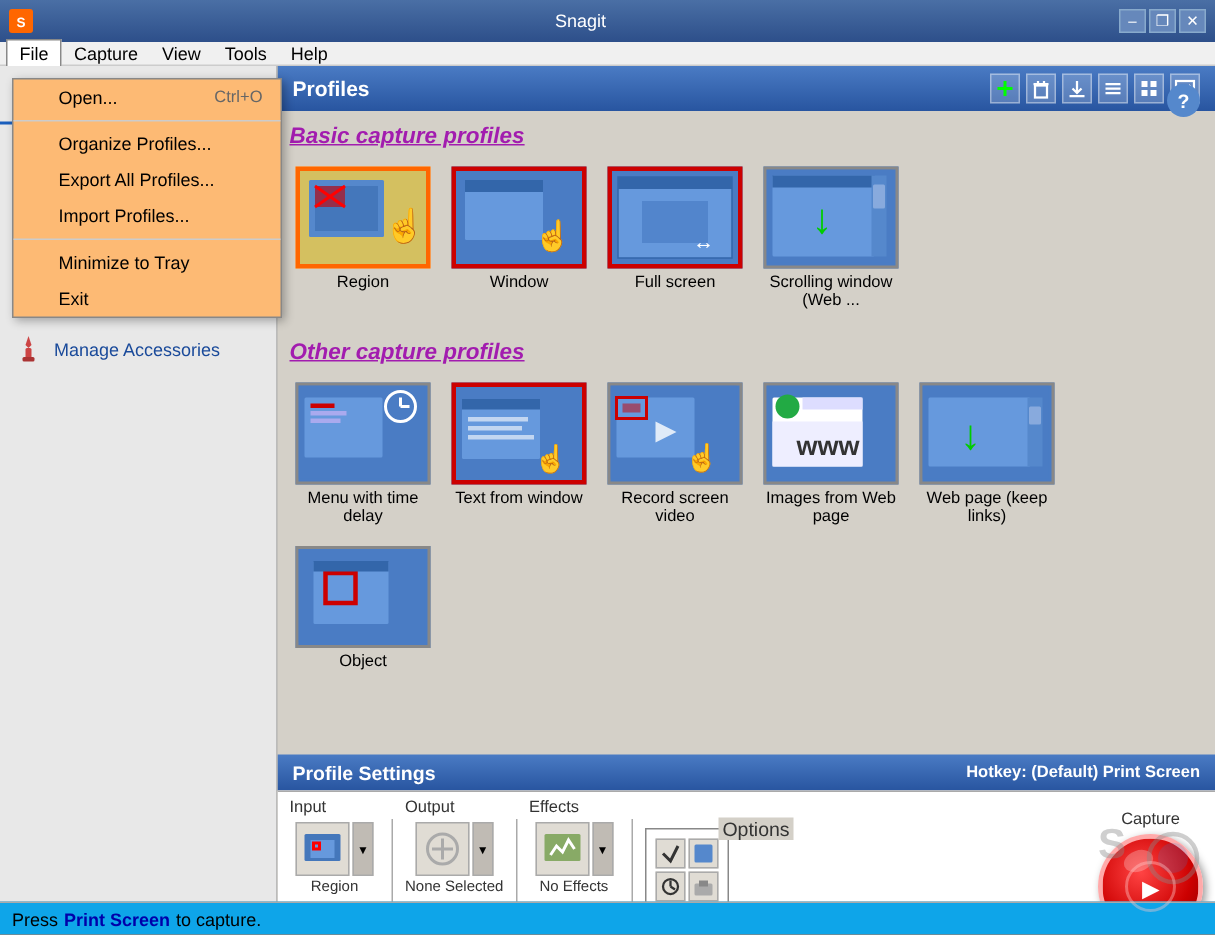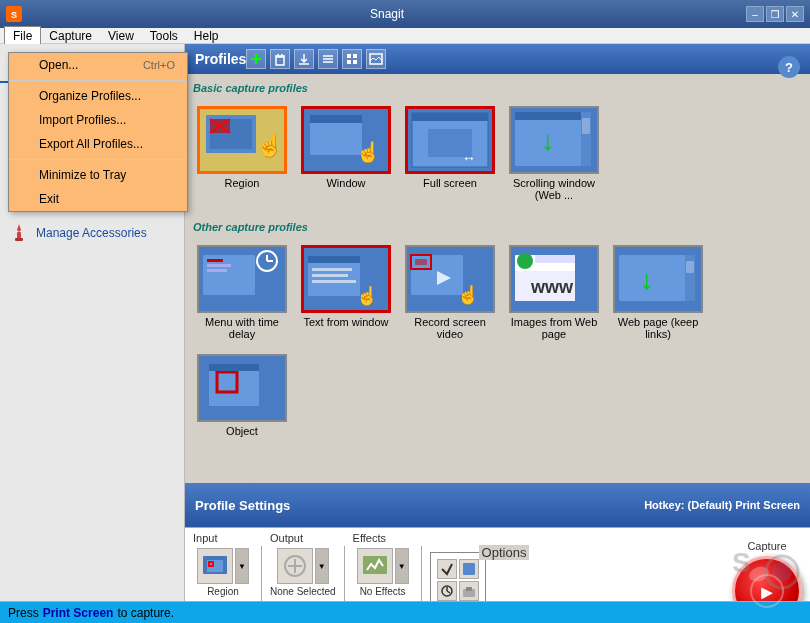--- a/index.html
+++ b/index.html
@@ -126,21 +126,21 @@
       overflow: hidden;
     }
 
     
     .profiles-header {
       background: linear-gradient(to bottom, #4a7bc4, #2855a0);
       color: white;
       padding: 4px 10px;
       display: flex;
       align-items: center;
-      justify-content: flex-start;
+      justify-content: space-between;
       height: 30px;
     }
     .profiles-title { font-size: 14px; font-weight: bold; }
     .profiles-toolbar { display: flex; gap: 4px; align-items: center; }
     .profiles-btn {
       width: 20px; height: 20px;
       background: rgba(255,255,255,0.2);
       border: 1px solid rgba(255,255,255,0.4);
       display: flex; align-items: center; justify-content: center;
       cursor: pointer; color: white; font-size: 11px;
@@ -162,25 +162,26 @@
       flex: 1;
       overflow-y: auto;
       background: #d4d0c8;
       padding: 8px;
     }
     .profiles-scroll::-webkit-scrollbar { width: 16px; }
     .profiles-scroll::-webkit-scrollbar-track { background: #d4d0c8; }
     .profiles-scroll::-webkit-scrollbar-thumb { background: #a0a0a0; border: 2px solid #d4d0c8; }
 
     .section-header {
-      font-size: 11px;
+      font-size: 15px;
       font-weight: bold;
-      color: #0f766e;
+      color: #a21caf;
       font-style: italic;
       margin-bottom: 8px;
+      text-decoration: underline;
     }
 
     .profile-grid {
       display: flex;
       flex-wrap: wrap;
       gap: 6px;
       margin-bottom: 16px;
     }
 
     .profile-item {
@@ -217,21 +218,21 @@
     
     .profile-settings {
       background: linear-gradient(to bottom, #4a7bc4, #2855a0);
       color: white;
       padding: 4px 10px;
       font-size: 13px;
       font-weight: bold;
       display: flex;
       align-items: center;
       justify-content: space-between;
-      height: 44px;
+      height: 24px;
     }
     .settings-hotkey { font-size: 11px; font-weight: bold; }
 
     .settings-bar {
       background: #ffffff;
       height: 88px;
       display: flex;
       align-items: flex-start;
       padding: 4px 8px;
       gap: 8px;
@@ -397,22 +398,22 @@
   <div class="menu-item">Help</div>
 </div>
 
 <div class="dropdown-menu">
   <div class="dropdown-item">
     <span>Open...</span>
     <span class="shortcut">Ctrl+O</span>
   </div>
   <div class="dropdown-separator"></div>
   <div class="dropdown-item">Organize Profiles...</div>
+  <div class="dropdown-item">Export All Profiles...</div>
   <div class="dropdown-item">Import Profiles...</div>
-  <div class="dropdown-item">Export All Profiles...</div>
   <div class="dropdown-separator"></div>
   <div class="dropdown-item">Minimize to Tray</div>
   <div class="dropdown-item">Exit</div>
 </div>
 
 <div class="main-content">
 
   <div class="sidebar">
     <div class="related-tasks-header">Related Tasks</div>
 

